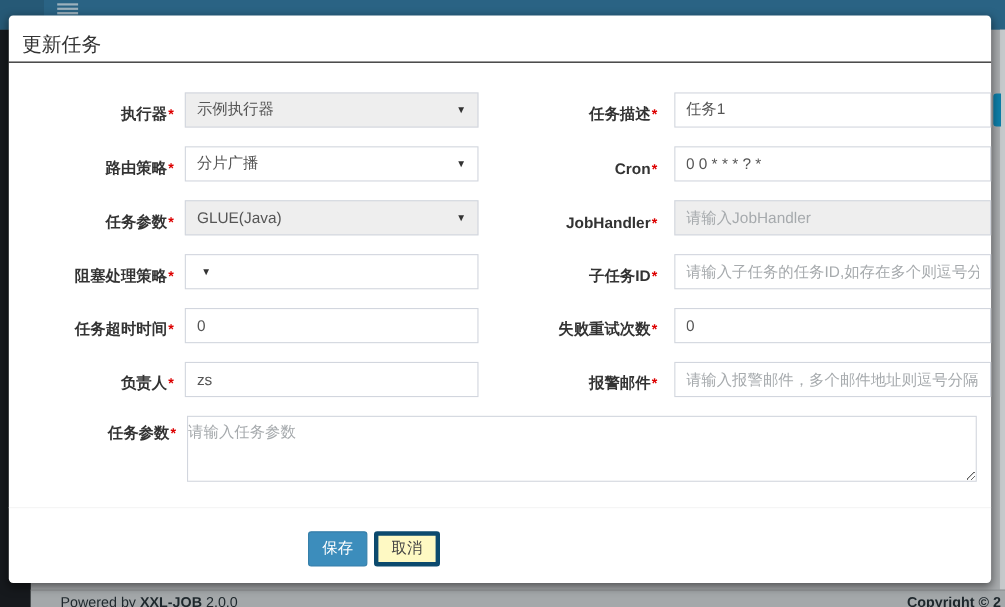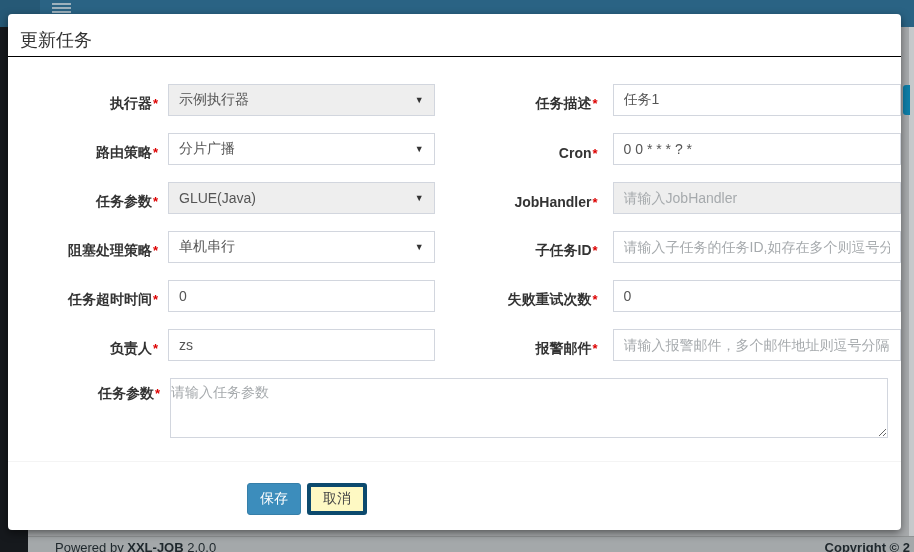--- a/index.html
+++ b/index.html
@@ -47,21 +47,21 @@
   .select.disabled { background:#eeeeee; cursor:default; }
 
   .textarea-row { display:flex; align-items:flex-start; }
   .textarea-row textarea { width:718px; height:60px; margin-left:10px; border:1px solid #d2d6de;
     font-size:14px; color:#555; padding:5px 0; resize:both; outline:none;
     font-family:"Liberation Sans","DejaVu Sans",sans-serif; }
 
   .divider { border:0; border-top:1px solid #f4f4f4; margin-top:23px; }
   .btn-row { margin-left:239px; margin-top:21px; display:flex; }
   .btn { height:32px; font-size:14px; padding:0 12px; border-radius:3px; cursor:pointer;
-    font-family:"Liberation Sans","DejaVu Sans",sans-serif; }
+    font-family:"Liberation Sans","DejaVu Sans",sans-serif;margin-left:33px; }
   .btn-save { background:#3c8dbc; border:1px solid #367fa9; color:#fff; }
   .btn-cancel { background:#fef9c3; border:4px solid #0c4a6e; color:#444; margin-left:6px; }
 </style>
 </head>
 <body>
 
 <div class="topbar">
   <div class="logo-area"></div>
   <div class="menu-btn">
     <span></span>
@@ -111,21 +111,20 @@
         <span class="val">GLUE(Java)</span>
         <span class="caret">▼</span>
       </div>
       <div class="lbl lbl-r"><span>JobHandler</span><span class="req">*</span></div>
       <input class="ctl ctl-r" disabled="" placeholder="请输入JobHandler" style="">
     </div>
 
     <div class="form-row">
       <div class="lbl lbl-l"><span>阻塞处理策略</span><span class="req">*</span></div>
       <div class="ctl ctl-l select">
-        <span class="val">单机串行</span>
         <span class="caret">▼</span>
       </div>
       <div class="lbl lbl-r"><span>子任务ID</span><span class="req">*</span></div>
       <input class="ctl ctl-r" placeholder="请输入子任务的任务ID,如存在多个则逗号分隔" style="">
     </div>
 
     <div class="form-row">
       <div class="lbl lbl-l"><span>任务超时时间</span><span class="req">*</span></div>
       <input class="ctl ctl-l" value="0" style="">
       <div class="lbl lbl-r"><span>失败重试次数</span><span class="req">*</span></div>

